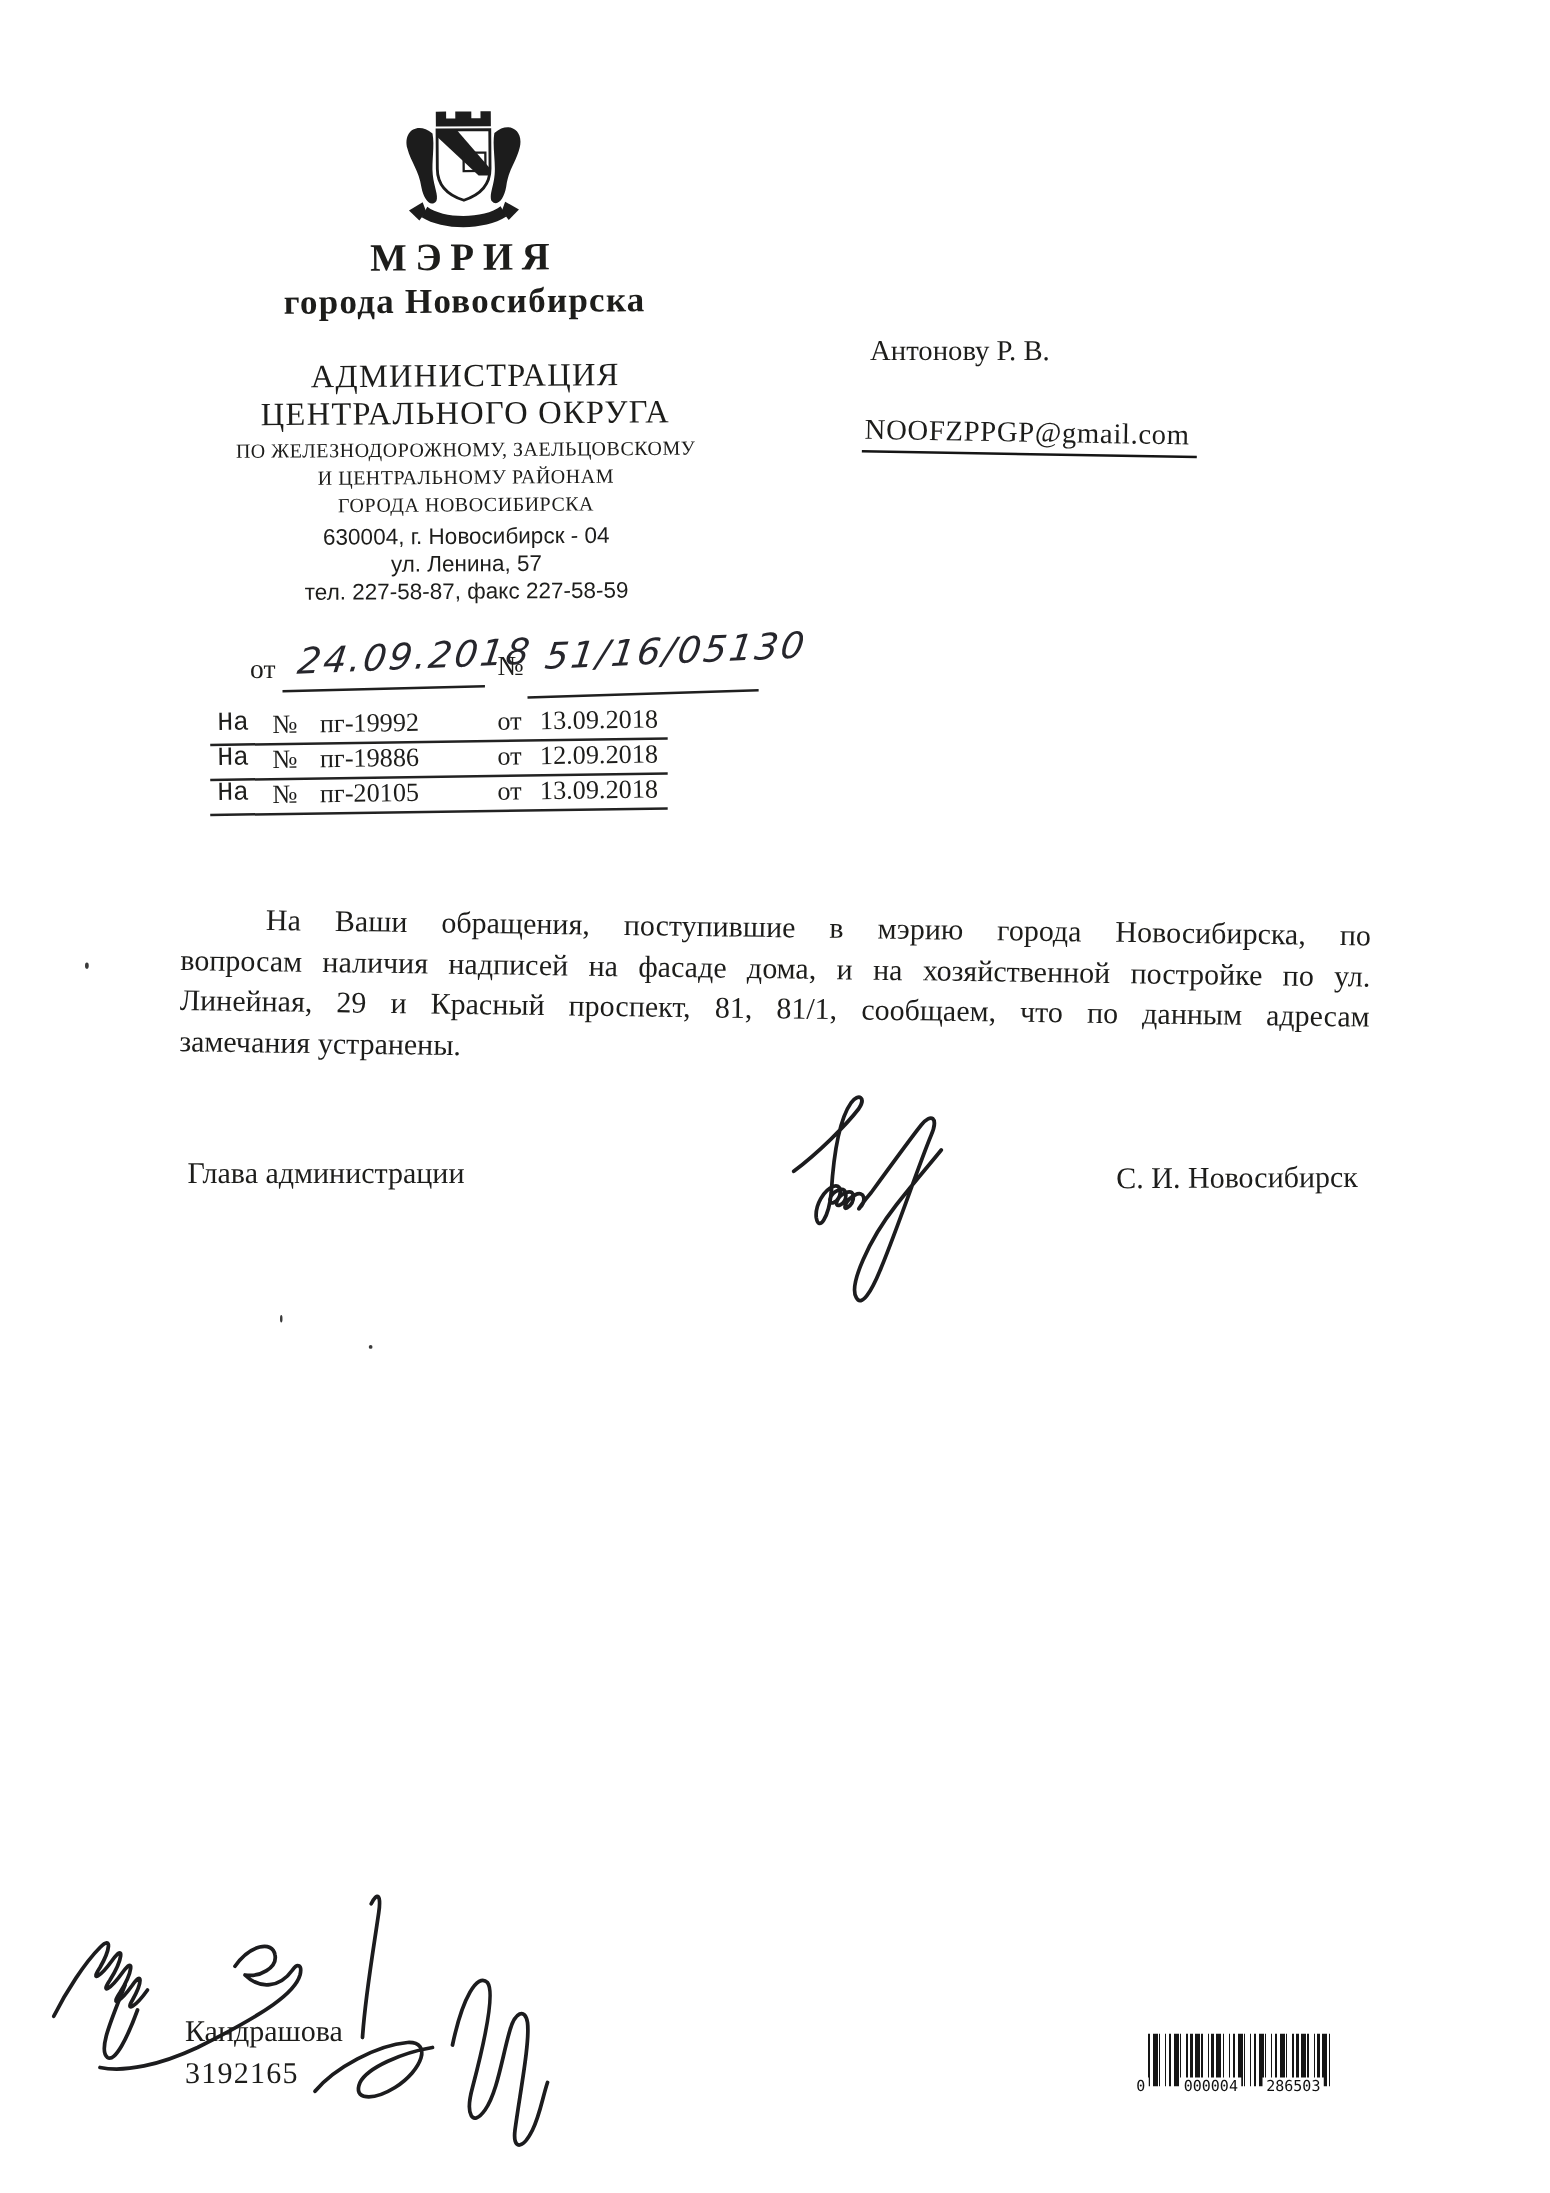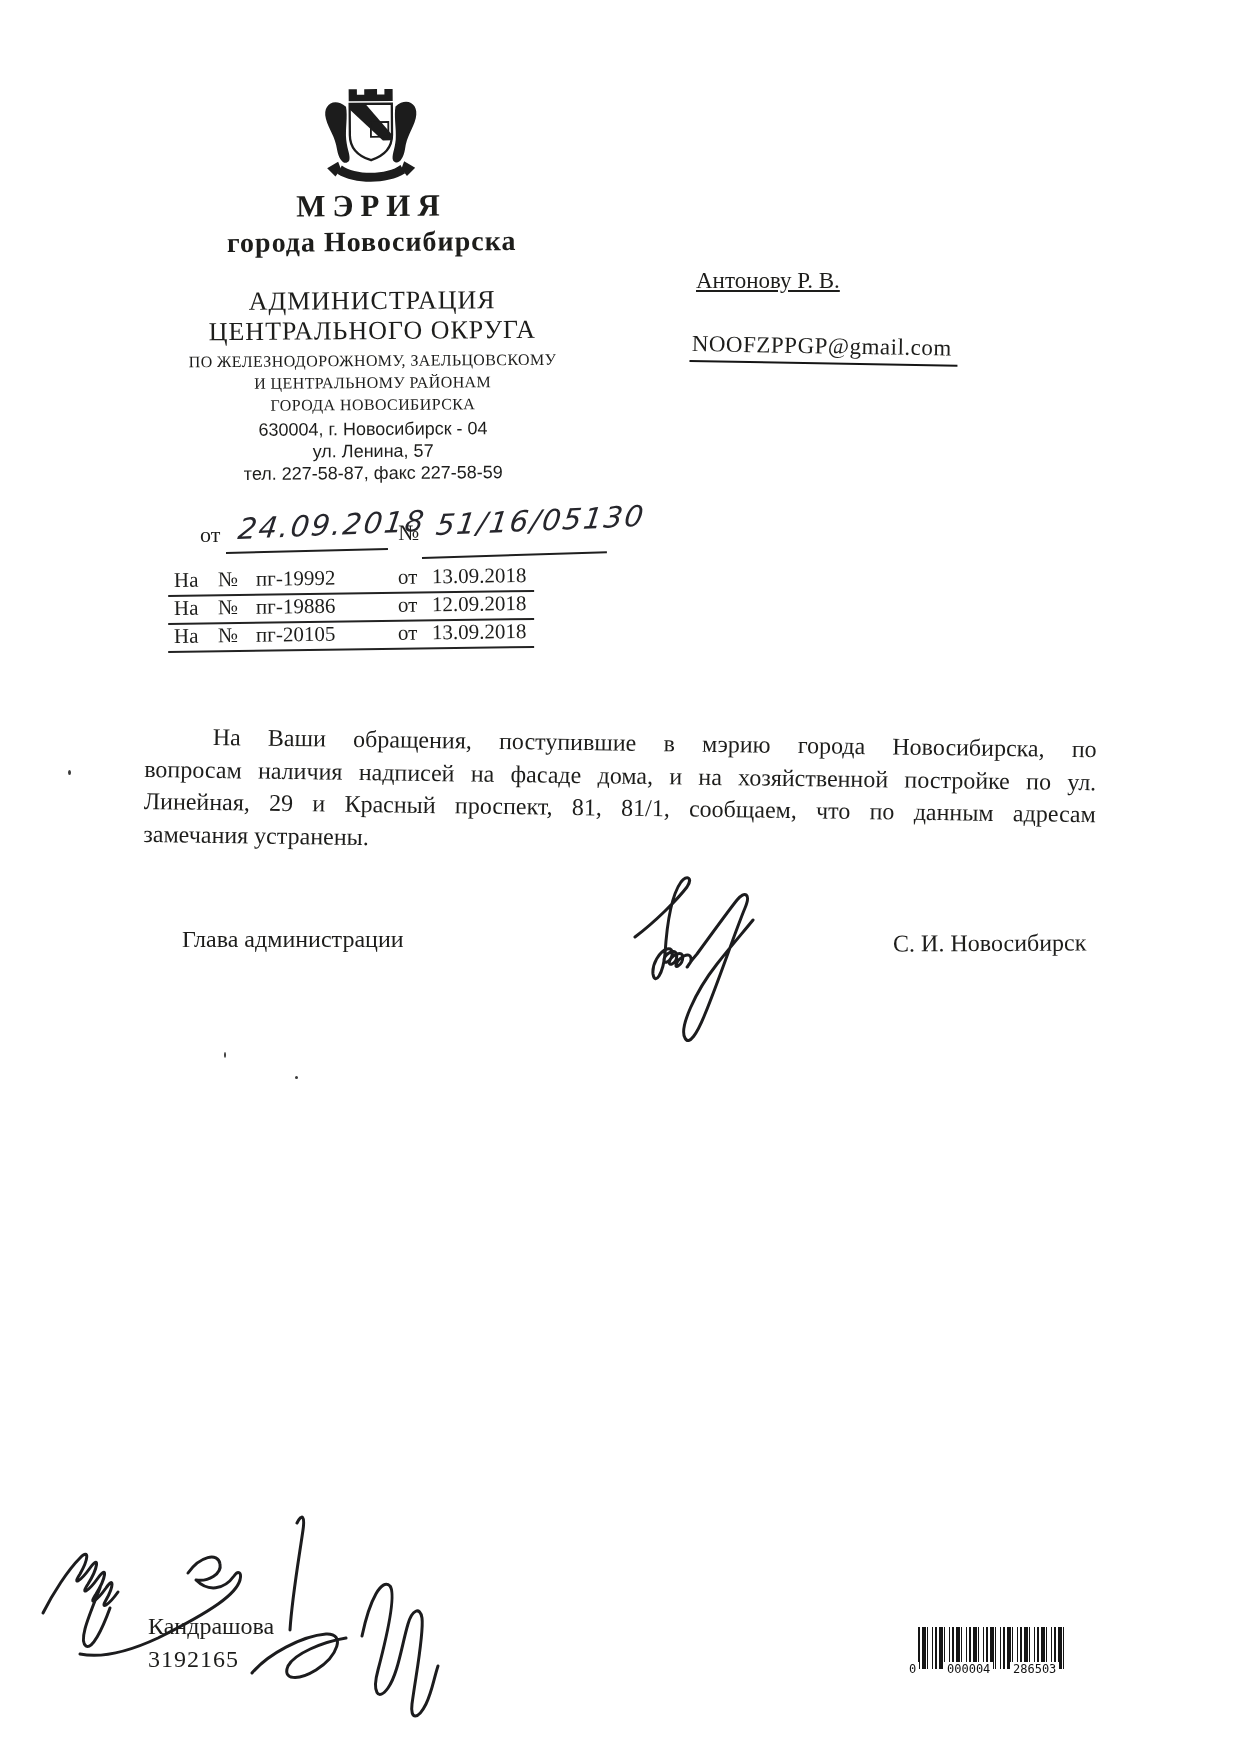--- a/index.html
+++ b/index.html
@@ -13,42 +13,42 @@
   .lh-line{position:absolute;left:0;width:100%;text-align:center;white-space:nowrap;}
   .org1{top:188px;font-size:31px;font-weight:bold;letter-spacing:7px;}
   .org2{top:226px;font-size:28px;font-weight:bold;letter-spacing:1px;}
   .dep1{top:286px;font-size:26px;letter-spacing:1px;}
   .dep2{top:316px;font-size:26px;letter-spacing:1px;}
   .dis{font-size:16px;letter-spacing:0.4px;}
   .dis1{top:352px;} .dis2{top:374px;} .dis3{top:396px;}
   .addr{font-family:"Liberation Sans", sans-serif;font-size:18px;}
   .addr1{top:419px;} .addr2{top:441px;} .addr3{top:463px;}
   
-  .rcpt-name{left:696px;top:268px;font-size:23px;text-decoration:underline;}
+  .rcpt-name{left:696px;top:268px;font-size:23px;}
   .rcpt-email{left:690px;top:331px;font-size:23px;border-bottom:2px solid #151515;
     padding:0 6px 3px 2px;transform:rotate(1deg);transform-origin:left top;letter-spacing:0.5px;}
   
   .lbl{font-size:22px;}
   .hand{font-family:"DejaVu Sans", sans-serif;font-style:italic;font-size:29px;
     letter-spacing:2px;color:#26262c;transform:skewX(-10deg) rotate(-2.5deg);transform-origin:left bottom;white-space:nowrap;}
   .uline{position:absolute;height:2px;background:#1f1f1f;transform-origin:left center;}
   
   .ref-row{left:168px;width:366px;height:27px;border-bottom:2px solid #222;
     transform:rotate(-0.8deg);transform-origin:left center;font-size:21px;}
   .ref-row span{position:absolute;top:0;white-space:nowrap;}
-  .ref-l{left:6px;} .ref-ns{left:50px;} .ref-n{left:88px;} .ref-ot{left:230px;} .ref-d{left:264px;}
+  .ref-l{left:6px;font-family:Liberation Mono, monospace;} .ref-ns{left:50px;} .ref-n{left:88px;} .ref-ot{left:230px;} .ref-d{left:264px;}
   .row1{top:568px;} .row2{top:596px;} .row3{top:624px;}
   
   .body-par{left:145px;top:720px;width:952px;font-size:24px;line-height:32.5px;
     transform:rotate(0.8deg);transform-origin:left top;}
   .body-line{text-align:justify;text-align-last:justify;white-space:normal;}
   .body-line.first{padding-left:68px;}
   .body-line.last{text-align-last:left;}
   
-  .sig-title{left:150px;top:926px;font-size:24px;margin-left:32px;}
+  .sig-title{left:150px;top:926px;font-size:24px;}
   .sig-name{left:893px;top:930px;font-size:24px;transform:rotate(-0.3deg);}
   svg.sig{position:absolute;overflow:visible;}
   svg.sig path{fill:none;stroke:#1c1c1e;stroke-width:3;stroke-linecap:round;stroke-linejoin:round;}
   
   .exec-name{left:148px;top:1613px;font-size:24px;}
   .exec-phone{left:148px;top:1646px;font-size:24px;letter-spacing:1px;}
   .barcode-bars{left:918px;top:1627px;width:147px;height:42px;
     background:repeating-linear-gradient(90deg,
       #151515 0px,#151515 2px,#ffffff 2px,#ffffff 4px,
       #151515 4px,#151515 8px,#ffffff 8px,#ffffff 9px,

